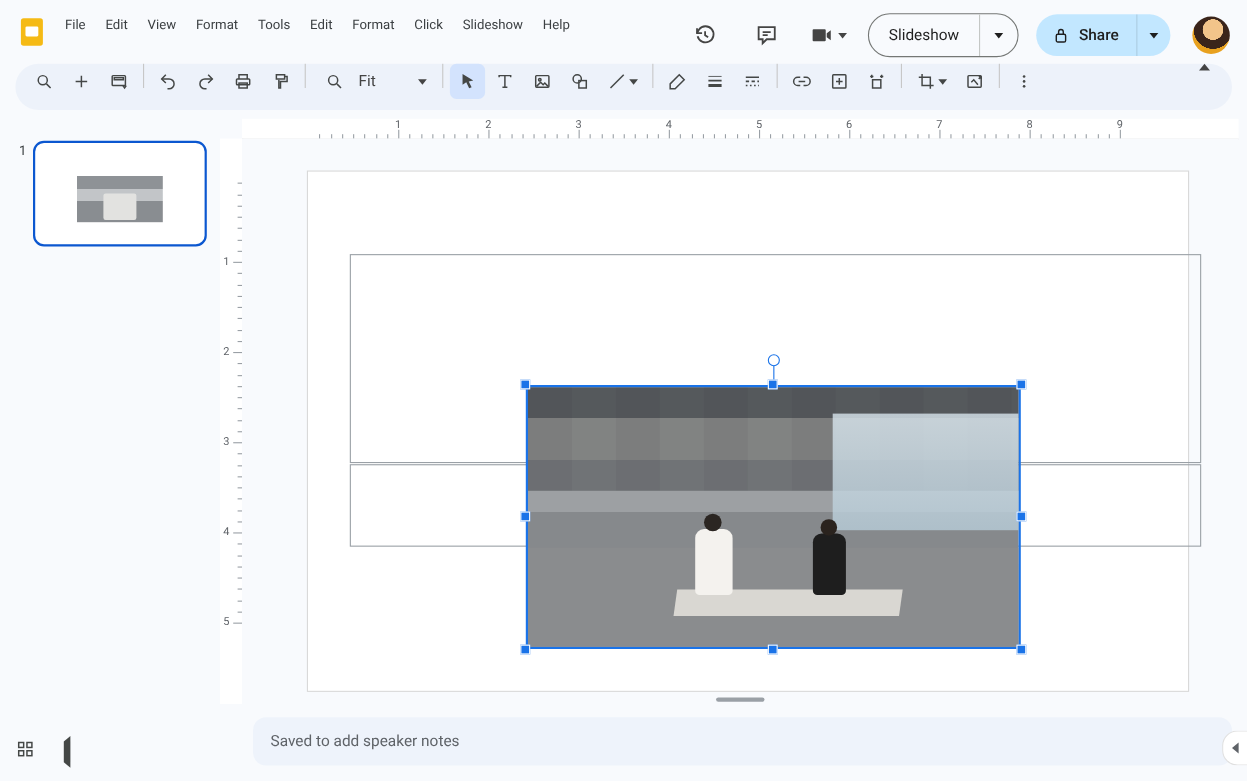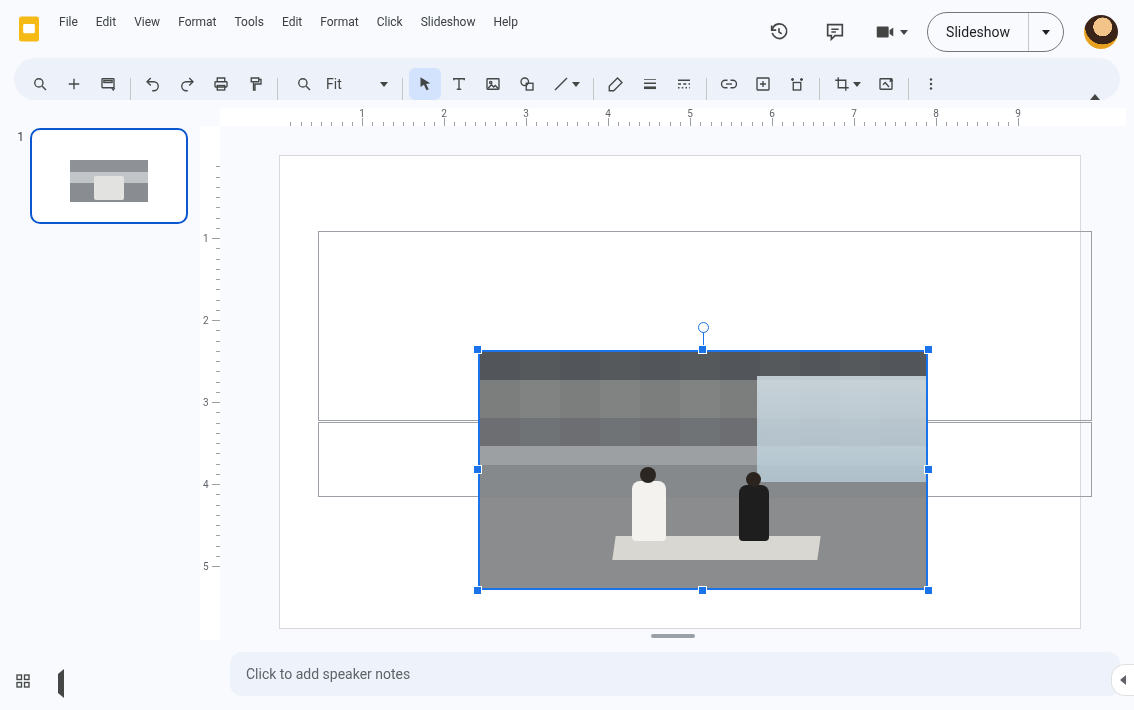--- a/index.html
+++ b/index.html
@@ -40,21 +40,21 @@
   .slideshow-wrap{display:flex;align-items:center;border:1px solid #747775;border-radius:20px;height:38px;overflow:hidden;}
   .slideshow-btn{padding:0 18px;font-size:14px;height:100%;display:flex;align-items:center;}
   .slideshow-drop{width:34px;height:100%;border-left:1px solid #c4c7c5;display:flex;align-items:center;justify-content:center;}
   .share-wrap{display:flex;align-items:center;background:var(--sel-blue);border-radius:20px;height:38px;overflow:hidden;}
   .share-btn{padding:0 16px 0 14px;font-size:14px;font-weight:500;display:flex;align-items:center;gap:8px;height:100%;}
   .share-drop{width:30px;height:100%;border-left:1px solid rgba(0,0,0,0.12);display:flex;align-items:center;justify-content:center;}
   .avatar{width:34px;height:34px;border-radius:17px;background:radial-gradient(circle at 55% 35%, #f2c48a 0 32%, #3a241a 33% 60%, #e8a11f 61% 100%);margin-left:4px;}
 
   
   .toolbar-wrap{padding:0 14px;margin-top:6px;}
-  .toolbar{background:var(--toolbar-bg);border-radius:24px;height:42px;display:flex;align-items:flex-end;padding:0 10px;gap:2px;}
+  .toolbar{background:var(--toolbar-bg);border-radius:24px;height:42px;display:flex;align-items:flex-start;padding:0 10px;gap:2px;}
   .tbtn{width:32px;height:32px;border-radius:6px;display:flex;align-items:center;justify-content:center;color:#444746;}
   .tbtn.active{background:#d3e3fd;}
   .tbtn svg{width:18px;height:18px;}
   .sep{width:1px;height:22px;background:#c7c7c7;margin:0 4px;}
   .zoom-box{display:flex;align-items:center;gap:6px;padding:0 4px;}
   .zoom-label{font-size:14px;color:#444;min-width:44px;}
   .zoom-drop{width:16px;display:flex;align-items:center;justify-content:center;color:#444;}
   .flex-spacer{flex:1;}
   .collapse-arrow{width:30px;display:flex;align-items:center;justify-content:center;color:#444;}
 
@@ -170,20 +170,32 @@
       </div>
     <div class="round-btn meet-btn">
       <svg viewBox="0 0 24 24" fill="currentColor">
           <path d="M4 6h11a1 1 0 0 1 1 1v10a1 1 0 0 1-1 1H4a1 1 0 0 1-1-1V7a1 1 0 0 1 1-1zm13 4 4-3v10l-4-3z"></path>
         </svg>
       <span class="tri-down"></span>
     </div>
     <div class="slideshow-wrap">
       <div class="slideshow-btn">Slideshow</div>
       <div class="slideshow-drop">
+          <span class="tri-down"></span>
+        </div>
+    </div>
+    <div class="share-wrap">
+      <div class="share-btn">
+        <svg viewBox="0 0 24 24" width="17" height="17" fill="none" stroke="currentColor" stroke-width="1.8">
+            <rect x="6" y="10" width="12" height="10" rx="2"></rect>
+            <path d="M9 10V7a3 3 0 0 1 6 0v3"></path>
+          </svg>
+        <span>Share</span>
+      </div>
+      <div class="share-drop">
           <span class="tri-down"></span>
         </div>
     </div>
     <div class="avatar"></div>
   </div>
 </div>
 
 <div class="toolbar-wrap">
   <div class="toolbar">
     <div class="tbtn">
@@ -515,21 +527,21 @@
         <div class="handle h-bm"></div>
         <div class="handle h-br"></div>
       </div>
 
       <div class="notes-handle"></div>
     </div>
   </div>
 </div>
 
 <div class="notes-bar">
-  <span>Click to add speaker notes</span>
+  <span>Saved to add speaker notes</span>
 </div>
 
 <div class="bottom-left">
   <span><svg viewBox="0 0 24 24" fill="none" stroke="currentColor" stroke-width="1.8">
         <rect x="4" y="4" width="6" height="6"></rect>
         <rect x="14" y="4" width="6" height="6"></rect>
         <rect x="4" y="14" width="6" height="6"></rect>
         <rect x="14" y="14" width="6" height="6"></rect>
       </svg></span>
   <span><span class="chev-left"></span></span>

